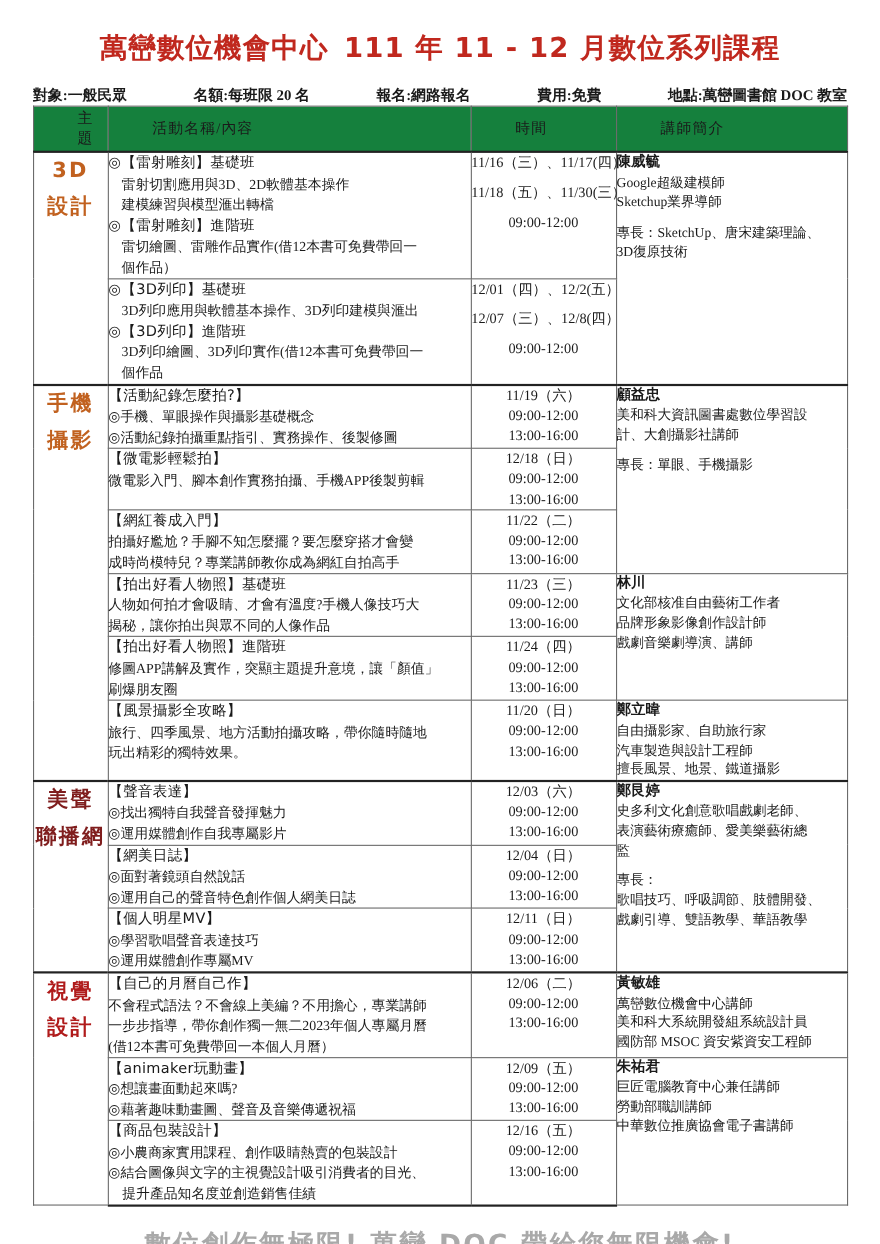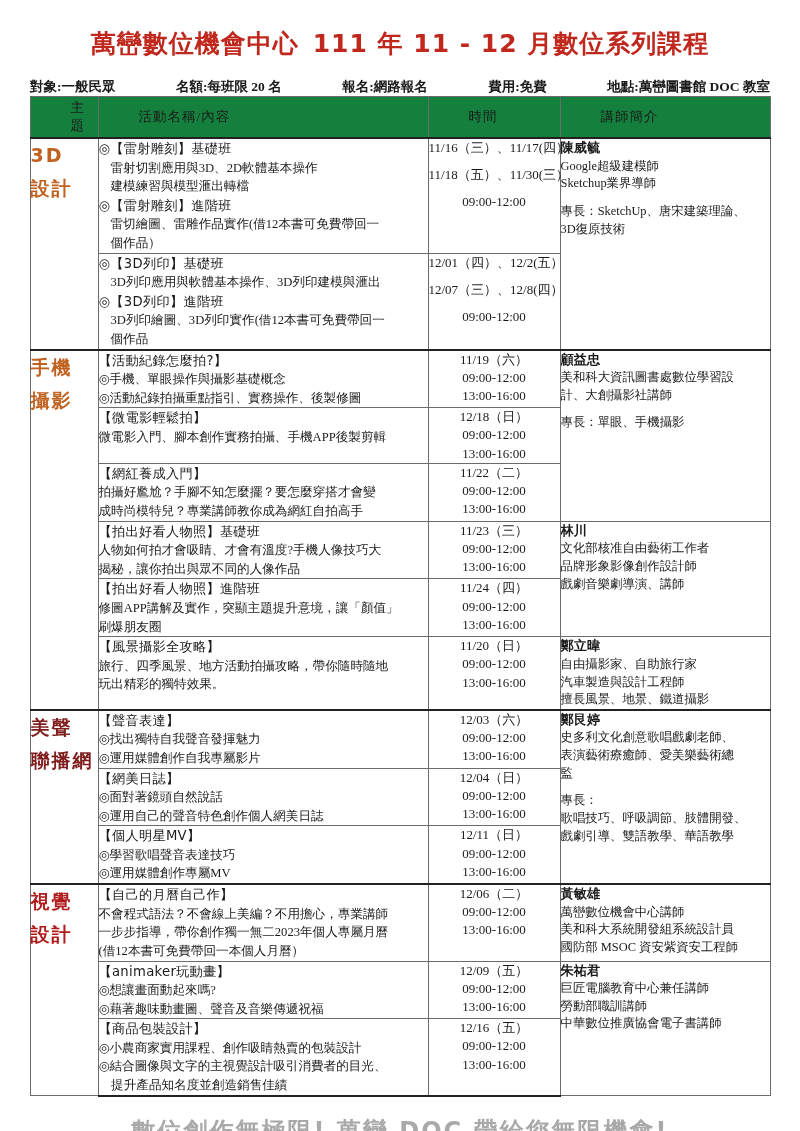--- a/index.html
+++ b/index.html
@@ -74,21 +74,21 @@
     border: 1px solid #6b6b6b;
     letter-spacing: 1px;
     padding-left: 40px;
   }
 
   
   tr.group-start > td { border-top: 2.5px solid #222; }
   tr.group-last  > td { border-bottom: 2.5px solid #222; }
 
   td.topic {
-    text-align: left;
+    text-align: center;
     vertical-align: middle;
     font-weight: bold;
     font-size: 19px;
     line-height: 1.75;
     letter-spacing: 2px;
     font-family: "DejaVu Sans", "Liberation Sans", sans-serif;
   }
   td.topic .ln { display: block; }
 
   td.content {

